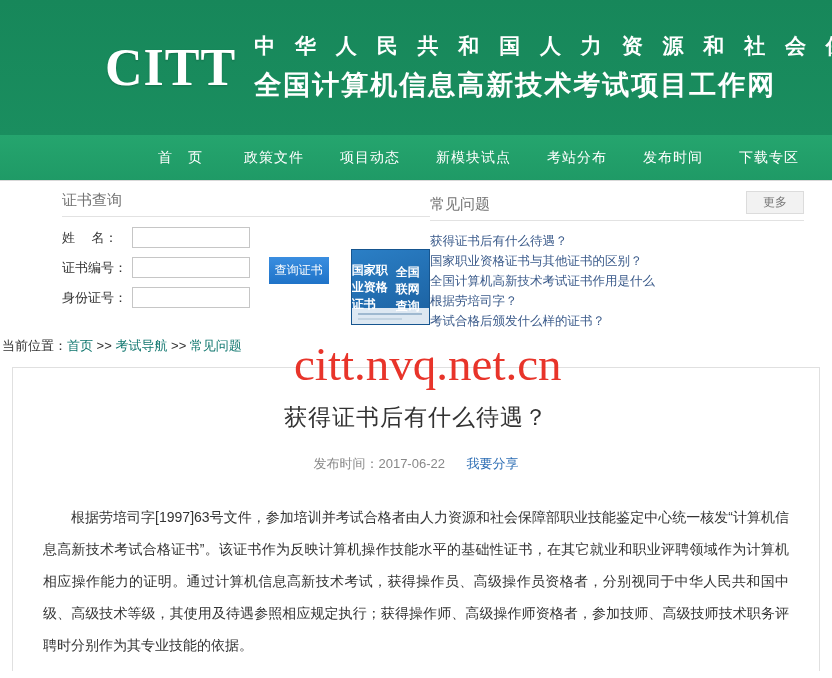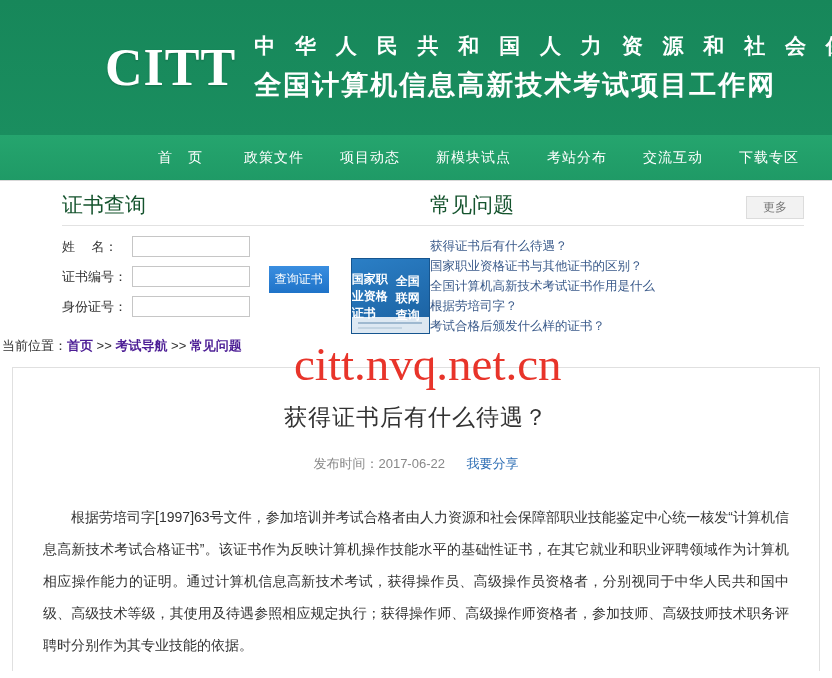--- a/index.html
+++ b/index.html
@@ -86,22 +86,22 @@
   }
   .panel-head {
     display: flex;
     align-items: flex-end;
     justify-content: space-between;
     border-bottom: 1px solid #e2e2e2;
     padding-bottom: 6px;
     margin-bottom: 10px;
   }
   .panel-title {
-    font-size: 21px;
-    color: #14532d;
+    font-size: 15px;
+    color: #737373;
     font-weight: normal;
   }
   .more-btn {
     font-size: 12px;
     color: #777;
     background: #f2f2f2;
     border: 1px solid #dcdcdc;
     padding: 2px 16px;
     cursor: pointer;
   }
@@ -186,21 +186,21 @@
     white-space: nowrap;
   }
 
   
   .breadcrumb {
     font-size: 13px;
     color: #333;
     padding: 4px 0 0 2px;
     height: 26px;
   }
-  .breadcrumb a { color: #4c1d95; text-decoration: none; cursor: pointer; font-weight: bold; }
+  .breadcrumb a { color: #0f766e; text-decoration: none; cursor: pointer; }
 
   
   .watermark {
     position: absolute;
     left: 294px;
     top: 337px;
     font-family: "Liberation Serif", serif;
     font-size: 47px;
     color: #e8342a;
     letter-spacing: 0px;
@@ -257,21 +257,21 @@
       <div class="title-cn-2">全国计算机信息高新技术考试项目工作网</div>
     </div>
   </div>
 
   <div class="nav">
     <div class="nav-item">首 页</div>
     <div class="nav-item">政策文件</div>
     <div class="nav-item">项目动态</div>
     <div class="nav-item">新模块试点</div>
     <div class="nav-item">考站分布</div>
-    <div class="nav-item">交流互动</div>
+    <div class="nav-item">发布时间</div>
     <div class="nav-item">下载专区</div>
   </div>
 
   <div class="top">
 
     <div class="col-left">
       <div class="panel-head">
         <div class="panel-title">证书查询</div>
       </div>
       <div class="form-area">

